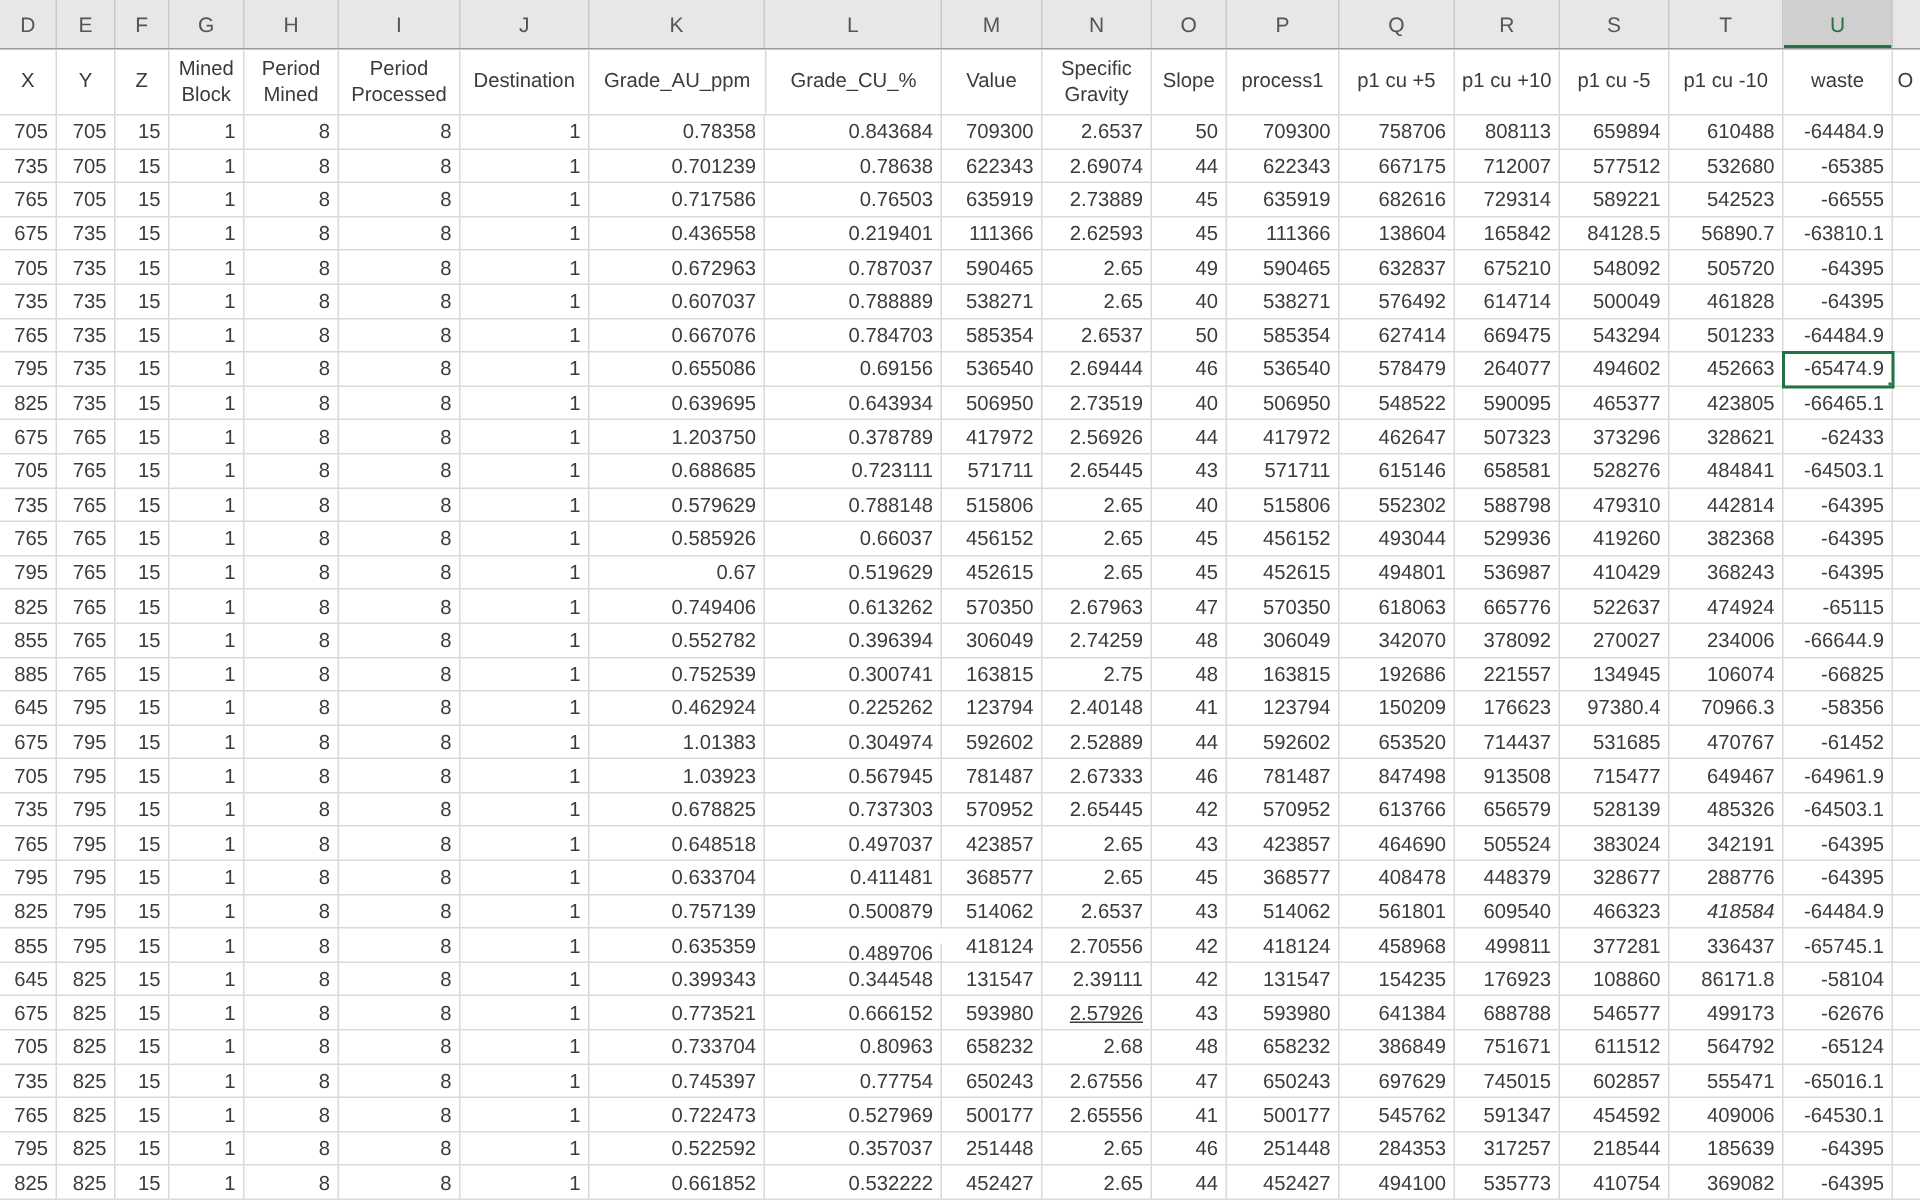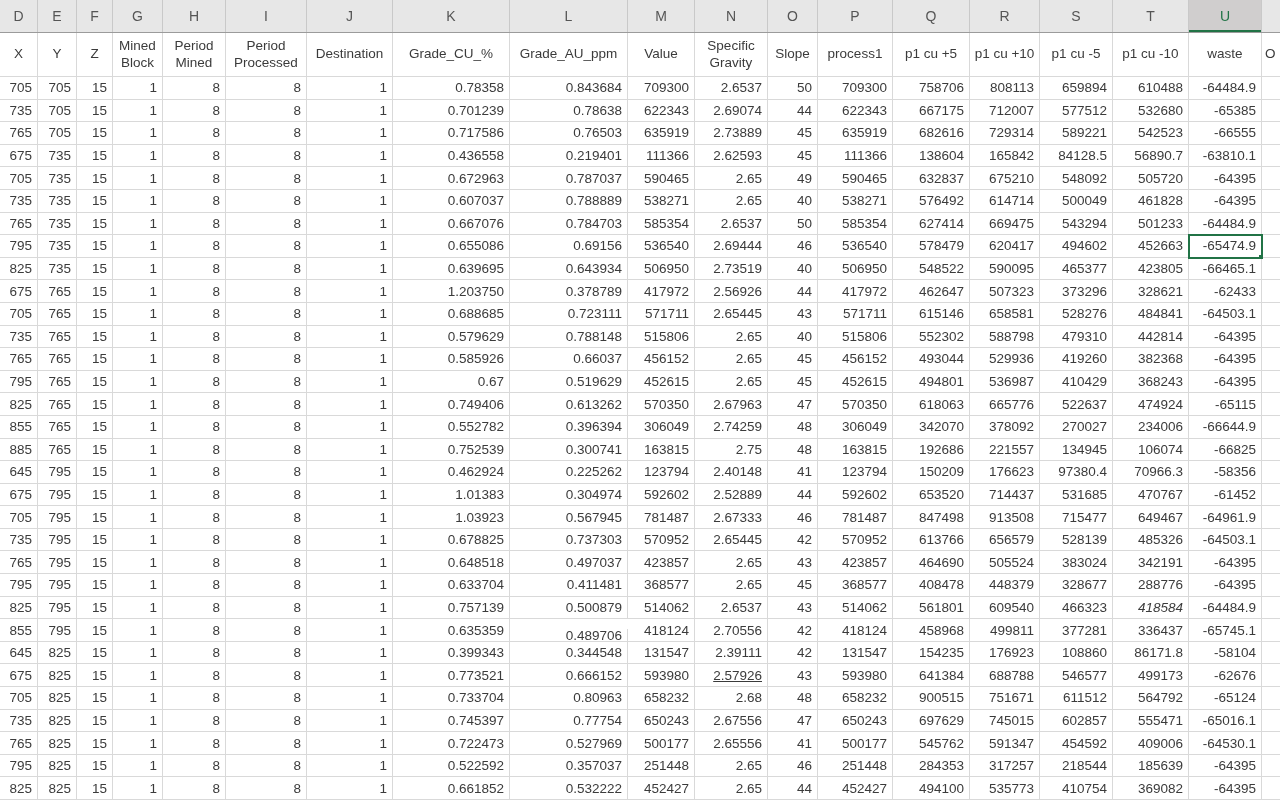--- a/index.html
+++ b/index.html
@@ -57,22 +57,22 @@
       <div class="letter-cell" style="width: 18px; border-right: none;"></div>
     </div>
   <div class="header-row" id="header-row">
       <div class="hcell" style="width: 38px;">X</div>
       <div class="hcell" style="width: 39px;">Y</div>
       <div class="hcell" style="width: 36px;">Z</div>
       <div class="hcell" style="width: 50px;">Mined Block</div>
       <div class="hcell" style="width: 63px;">Period Mined</div>
       <div class="hcell" style="width: 81px;">Period Processed</div>
       <div class="hcell" style="width: 86px;">Destination</div>
+      <div class="hcell" style="width: 118px;">Grade_AU_ppm</div>
       <div class="hcell" style="width: 117px;">Grade_CU_%</div>
-      <div class="hcell" style="width: 118px;">Grade_AU_ppm</div>
       <div class="hcell" style="width: 67px;">Value</div>
       <div class="hcell" style="width: 73px;">Specific Gravity</div>
       <div class="hcell" style="width: 50px;">Slope</div>
       <div class="hcell" style="width: 75px;">process1</div>
       <div class="hcell" style="width: 77px;">p1 cu +5</div>
       <div class="hcell" style="width: 70px;">p1 cu +10</div>
       <div class="hcell" style="width: 73px;">p1 cu -5</div>
       <div class="hcell" style="width: 76px;">p1 cu -10</div>
       <div class="hcell" style="width: 73px;">waste</div>
       <div class="hcell partial" style="width: 18px;">O</div>
@@ -233,21 +233,21 @@
         <div class="dcell" style="width: 63px;">8</div>
         <div class="dcell" style="width: 81px;">8</div>
         <div class="dcell" style="width: 86px;">1</div>
         <div class="dcell" style="width: 117px;">0.655086</div>
         <div class="dcell" style="width: 118px;">0.69156</div>
         <div class="dcell" style="width: 67px;">536540</div>
         <div class="dcell" style="width: 73px;">2.69444</div>
         <div class="dcell" style="width: 50px;">46</div>
         <div class="dcell" style="width: 75px;">536540</div>
         <div class="dcell" style="width: 77px;">578479</div>
-        <div class="dcell" style="width: 70px;">620417</div>
+        <div class="dcell" style="width: 70px;">264077</div>
         <div class="dcell" style="width: 73px;">494602</div>
         <div class="dcell" style="width: 76px;">452663</div>
         <div class="dcell sel" style="width: 73px; padding-left: 28px;">-65474.9<div class="fill-handle"></div></div>
         <div class="dcell" style="width: 18px; border-right: none;"></div>
       </div>
       <div class="data-row">
         <div class="dcell" style="width: 38px;">825</div>
         <div class="dcell" style="width: 39px;">735</div>
         <div class="dcell" style="width: 36px;">15</div>
         <div class="dcell" style="width: 50px;">1</div>
@@ -652,21 +652,21 @@
         <div class="dcell" style="width: 50px;">1</div>
         <div class="dcell" style="width: 63px;">8</div>
         <div class="dcell" style="width: 81px;">8</div>
         <div class="dcell" style="width: 86px;">1</div>
         <div class="dcell" style="width: 117px;">0.733704</div>
         <div class="dcell" style="width: 118px;">0.80963</div>
         <div class="dcell" style="width: 67px;">658232</div>
         <div class="dcell" style="width: 73px;">2.68</div>
         <div class="dcell" style="width: 50px;">48</div>
         <div class="dcell" style="width: 75px;">658232</div>
-        <div class="dcell" style="width: 77px;">900515</div>
+        <div class="dcell" style="width: 77px;">386849</div>
         <div class="dcell" style="width: 70px;">751671</div>
         <div class="dcell" style="width: 73px;">611512</div>
         <div class="dcell" style="width: 76px;">564792</div>
         <div class="dcell" style="width: 73px;">-65124</div>
         <div class="dcell" style="width: 18px; border-right: none;"></div>
       </div>
       <div class="data-row">
         <div class="dcell" style="width: 38px;">735</div>
         <div class="dcell" style="width: 39px;">825</div>
         <div class="dcell" style="width: 36px;">15</div>

